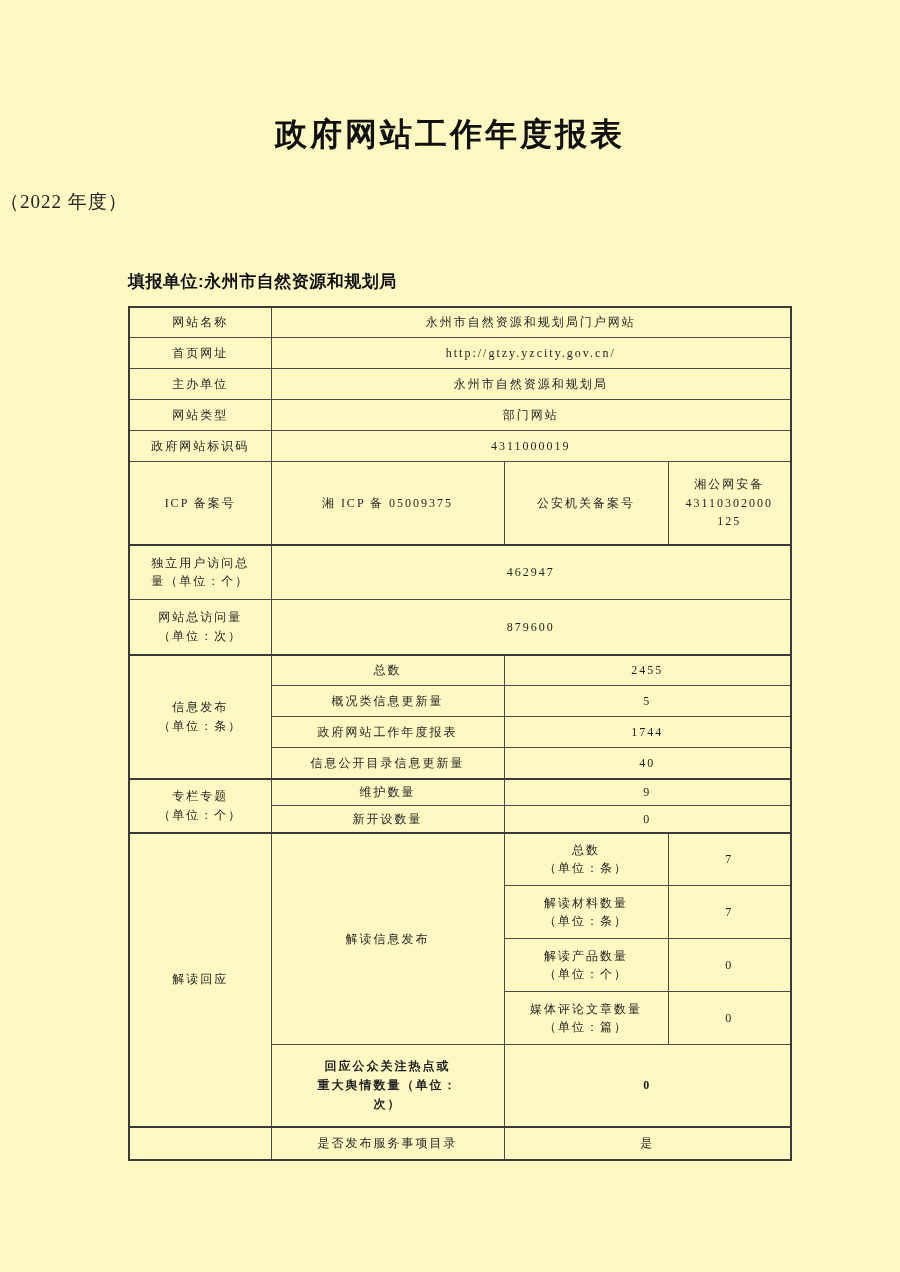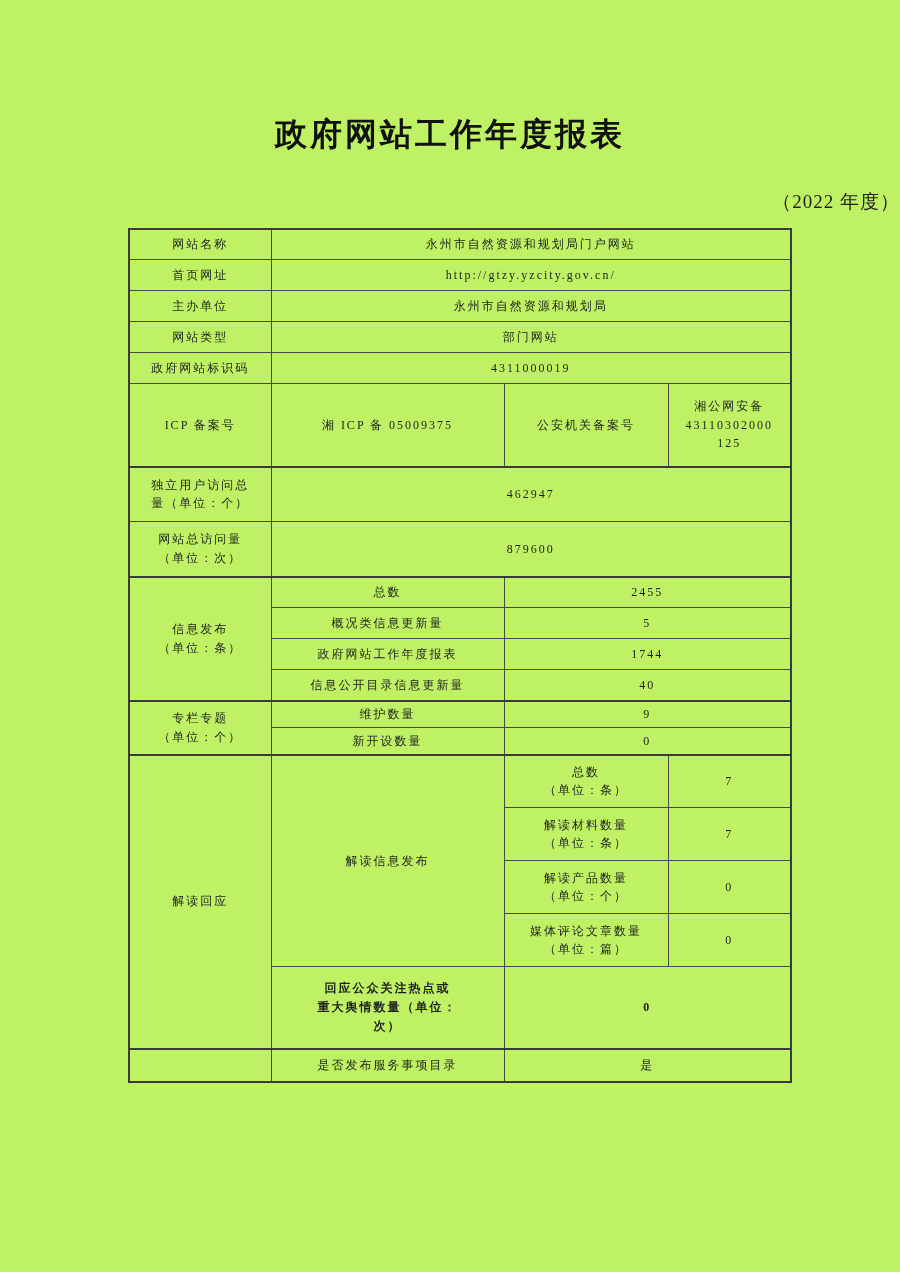--- a/index.html
+++ b/index.html
@@ -1,37 +1,37 @@
 <!DOCTYPE html>
 <html><head>
 <meta charset="utf-8">
 <style>
   html, body { margin: 0; padding: 0; background: #ffffff; }
   .page {
     position: relative;
     width: 900px;
     height: 1272px;
-    background: #bef264;
+    background: #fef9c3;
     color: #1a1a1a;
     font-family: "Liberation Serif", "DejaVu Serif", serif;
     overflow: hidden;
   }
   .title {
     margin: 118px 0 0 0;
     text-align: center;
     font-family: "Liberation Sans", "DejaVu Sans", sans-serif;
     font-weight: bold;
     font-size: 32px;
     line-height: 1.05;
     letter-spacing: 3px;
     color: #111;
   }
   .subtitle {
     margin-top: 37px;
-    text-align: right;
+    text-align: left;
     font-size: 19px;
     letter-spacing: 1px;
     color: #222;
   }
   .unit-line {
     margin: 55px 0 0 128px;
     font-family: "Liberation Sans", "DejaVu Sans", sans-serif;
     font-weight: bold;
     font-size: 17px;
     letter-spacing: 0.5px;
@@ -65,20 +65,21 @@
   tr.h33 { height: 33px; }
   td.url { letter-spacing: 2.5px; margin-top: 45px; }
 </style>
 </head>
 <body>
 
 <div class="page">
 
   <h1 class="title">政府网站工作年度报表</h1>
   <div class="subtitle">（2022 年度）</div>
+  <div class="unit-line">填报单位:永州市自然资源和规划局</div>
 
   <table class="report">
     <colgroup>
       <col style="width:142px">
       <col style="width:233px">
       <col style="width:164px">
       <col style="width:123px">
     </colgroup>
 
     <tbody>

